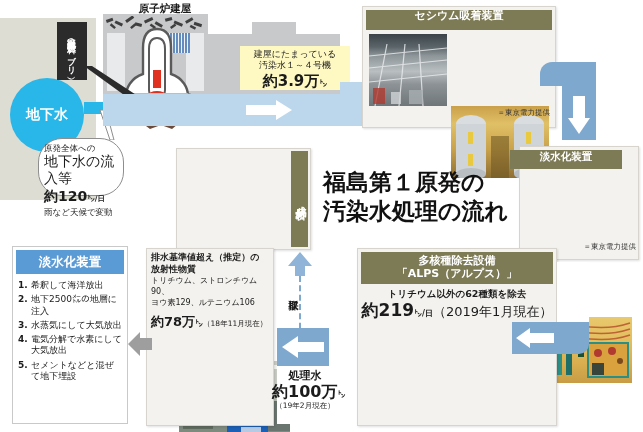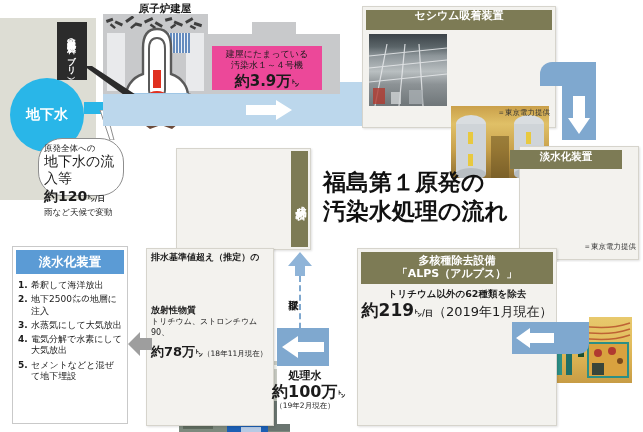--- a/index.html
+++ b/index.html
@@ -116,22 +116,23 @@
   .list-num{
     font-weight:bold;
     width:13px;
     flex:0 0 13px;
     text-align:left;
   }
   .list-txt{flex:1;}
 
   
   .info-box{
-    background:#ec4899;
+    background:#fef9c3;
     box-sizing:border-box;
+    margin-left:28px;
   }
 
   .title-main{
     color:#111;
     font-weight:bold;
     font-size:23px;
     line-height:1.25;
     letter-spacing:0px;
   }
 
@@ -372,25 +373,28 @@
     <polygon points="12,0 24,14 17,14 17,24 7,24 7,14 0,14" fill="#8fb4d8"></polygon>
   </svg>
   <div class="abs dashed-v" style="left:299px;top:276px;height:62px;"></div>
   <div class="abs bold" style="left:286px;top:292px;width:14px;font-size:10px;writing-mode:vertical-rl;text-orientation:upright;color:#1b1b1b;">採取</div>
 
   <div class="abs panel" style="left:146px;top:248px;width:128px;height:178px;"></div>
   <div class="abs t" style="left:151px;top:252px;width:120px;">
     <div class="bold" style="font-size:9px;line-height:1.3;">
       <span>排水基準値超え（推定）の</span>
     </div>
-    <div class="bold" style="font-size:9px;line-height:1.3;margin-top:41px;">
+    <div class="bold" style="font-size:9px;line-height:1.3;">
       <span>放射性物質</span>
     </div>
     <div style="font-size:8px;line-height:1.35;margin-top:1px;">
       <span>トリチウム、ストロンチウム90、</span>
+    </div>
+    <div style="font-size:8px;line-height:1.35;">
+      <span>ヨウ素129、ルテニウム106</span>
     </div>
     <div style="margin-top:3px;white-space:nowrap;">
       <span class="bold" style="font-size:13px;">約78万</span><span class="bold" style="font-size:8px;">㌧</span><span style="font-size:7.5px;">（18年11月現在）</span>
     </div>
   </div>
 
   <div class="abs" style="left:277px;top:338px;width:52px;height:86px;background:#ffffff;"></div>
   <div class="abs water-band-dk" style="left:277px;top:328px;width:52px;height:38px;"></div>
   <svg class="abs" style="left:282px;top:336px;" width="42" height="22" viewBox="0 0 42 22">
     <polygon points="0,11 16,0 16,6 42,6 42,16 16,16 16,22" fill="#ffffff"></polygon>

